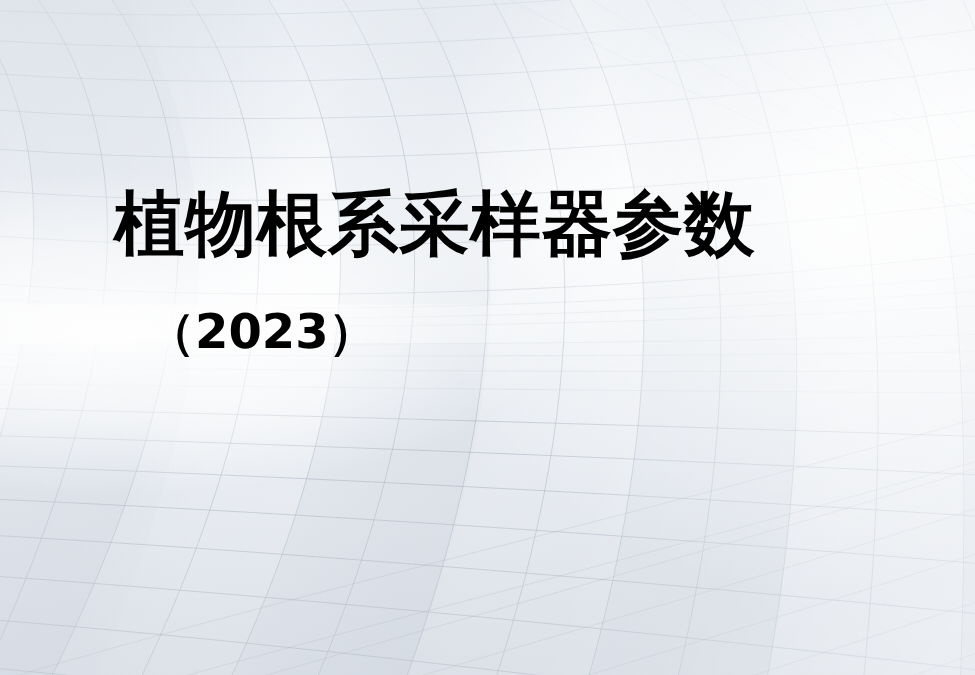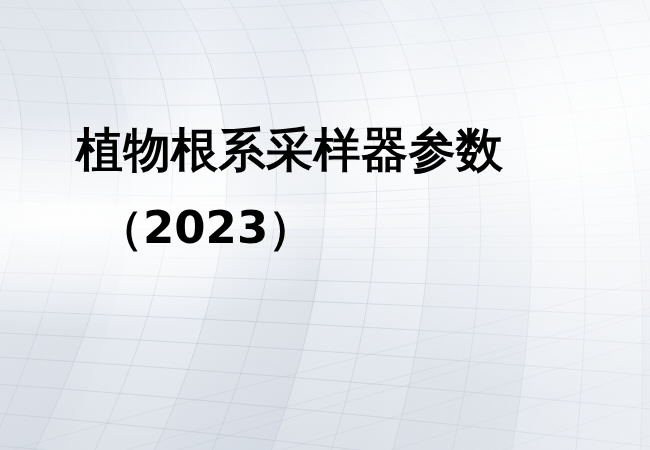--- a/index.html
+++ b/index.html
@@ -79,21 +79,21 @@
     font-weight: 700;
     color: #000000;
     letter-spacing: 0.5px;
     white-space: nowrap;
     text-align: center;
   }
   .title-line-2 {
     position: absolute;
     left: 98px;
     top: 205px;
-    font-size: 45px;
+    font-size: 32px;
     line-height: 1;
     font-weight: 700;
     color: #000000;
     letter-spacing: 0px;
     white-space: nowrap;
     text-align: right;
   }
 </style>
 </head>
 <body>

